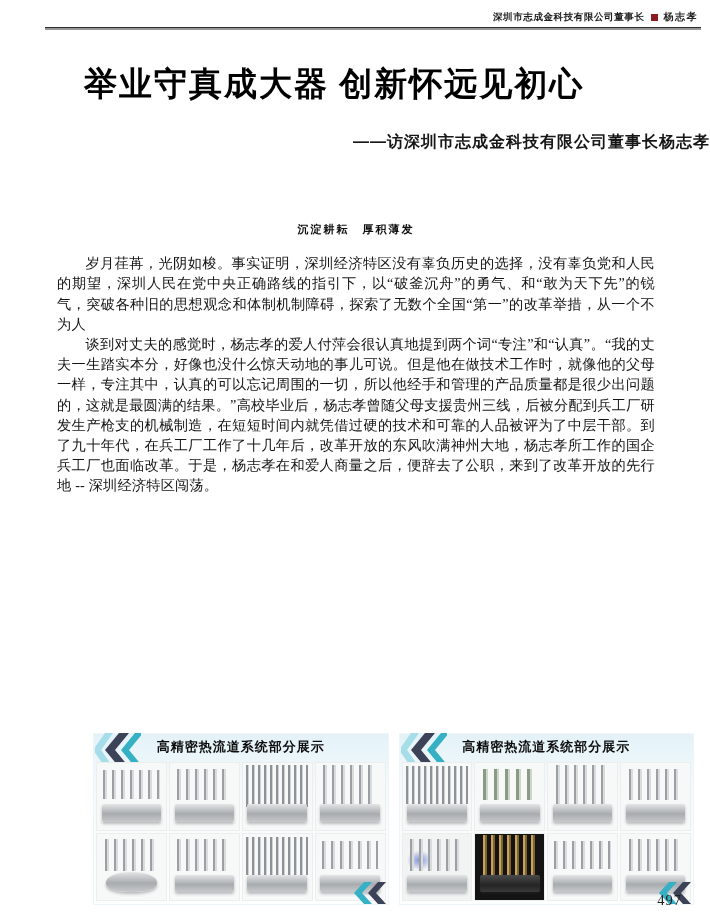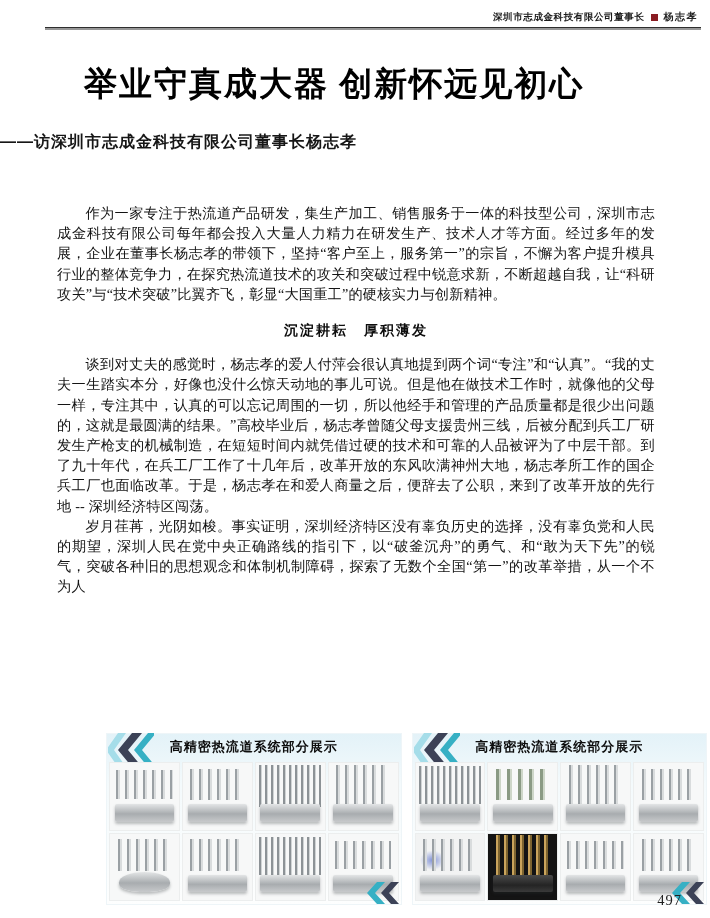--- a/index.html
+++ b/index.html
@@ -21,39 +21,39 @@
     position:absolute;top:27px;left:45px;width:656px;height:3px;
     background:linear-gradient(180deg,#2e2e2e 0%,#2e2e2e 48%,#979797 48%,#979797 100%);
   }
   
   .title{
     position:absolute;top:62px;left:0;width:668px;text-align:center;
     font-family:"Liberation Serif", serif;font-weight:bold;
     font-size:33px;letter-spacing:2px;color:#000;
   }
   .subtitle{
-    position:absolute;top:132px;left:0;width:710px;text-align:left;
+    position:absolute;top:132px;left:0;width:710px;text-align:right;
     font-family:"Liberation Sans", sans-serif;font-weight:bold;
     font-size:16px;letter-spacing:1px;color:#161616;
   }
   
   .body-text{
     position:absolute;top:203px;left:57px;width:598px;
     font-size:14.2px;line-height:20.2px;letter-spacing:0.2px;
     text-align:justify;color:#141414;
   }
   .body-text p{margin:0;text-indent:2em;}
   .section-heading{
     text-align:center;font-family:"Liberation Sans", sans-serif;
-    font-weight:bold;font-size:14px;letter-spacing:2px;color:#0e0e0e;
+    font-weight:bold;font-size:11px;letter-spacing:2px;color:#0e0e0e;
     margin:16px 0 14px 0;
   }
   
   .galleries{
-    position:absolute;top:733px;left:70px;width:601px;height:172px;
+    position:absolute;top:733px;left:57px;width:601px;height:172px;
     display:flex;gap:10px;padding-left:36px;
   }
   .panel{
     position:relative;flex:1 1 0;height:172px;
     background:linear-gradient(180deg,#e3f2f8 0%,#f4fafc 30%,#fdfefe 100%);
     box-shadow:0 0 0 1px #eef5f8 inset;
   }
   .panel-caption{
     position:absolute;top:5px;left:0;width:100%;text-align:center;
     font-family:"Liberation Sans", sans-serif;font-weight:bold;
@@ -117,24 +117,23 @@
     <span class="header-company">深圳市志成金科技有限公司董事长</span>
     <span class="header-square"></span>
     <span class="header-name">杨志孝</span>
   </div>
   <div class="header-rule"></div>
 
   <div class="title">举业守真成大器 创新怀远见初心</div>
   <div class="subtitle">——访深圳市志成金科技有限公司董事长杨志孝</div>
 
   <div class="body-text">
-    <p>作为一家专注于热流道产品研发，集生产加工、销售服务于一体的科技型公司，深圳市志成金科技有限公司每年都会投入大量人力精力在研发生产、技术人才等方面。经过多年的发展，企业在董事长杨志孝的带领下，坚持“客户至上，服务第一”的宗旨，不懈为客户提升模具行业的整体竞争力，在探究热流道技术的攻关和突破过程中锐意求新，不断超越自我，让“科研攻关”与“技术突破”比翼齐飞，彰显“大国重工”的硬核实力与创新精神。</p>
     <div class="section-heading">沉淀耕耘　厚积薄发</div>
+    <p>岁月荏苒，光阴如梭。事实证明，深圳经济特区没有辜负历史的选择，没有辜负党和人民的期望，深圳人民在党中央正确路线的指引下，以“破釜沉舟”的勇气、和“敢为天下先”的锐气，突破各种旧的思想观念和体制机制障碍，探索了无数个全国“第一”的改革举措，从一个不为人</p>
     <p>谈到对丈夫的感觉时，杨志孝的爱人付萍会很认真地提到两个词“专注”和“认真”。“我的丈夫一生踏实本分，好像也没什么惊天动地的事儿可说。但是他在做技术工作时，就像他的父母一样，专注其中，认真的可以忘记周围的一切，所以他经手和管理的产品质量都是很少出问题的，这就是最圆满的结果。”高校毕业后，杨志孝曾随父母支援贵州三线，后被分配到兵工厂研发生产枪支的机械制造，在短短时间内就凭借过硬的技术和可靠的人品被评为了中层干部。到了九十年代，在兵工厂工作了十几年后，改革开放的东风吹满神州大地，杨志孝所工作的国企兵工厂也面临改革。于是，杨志孝在和爱人商量之后，便辞去了公职，来到了改革开放的先行地 -- 深圳经济特区闯荡。</p>
-    <p>岁月荏苒，光阴如梭。事实证明，深圳经济特区没有辜负历史的选择，没有辜负党和人民的期望，深圳人民在党中央正确路线的指引下，以“破釜沉舟”的勇气、和“敢为天下先”的锐气，突破各种旧的思想观念和体制机制障碍，探索了无数个全国“第一”的改革举措，从一个不为人</p>
   </div>
 
   <div class="galleries">
 
     <div class="panel">
       <svg class="decor-tl" viewBox="0 0 46 40">
         <polygon points="10,0 18,0 6,17 18,34 10,34 -2,17" fill="#a5dde9"></polygon>
         <polygon points="24,0 34,0 20,17 34,34 24,34 10,17" fill="#3c4257"></polygon>
         <polygon points="40,0 48,0 34,17 48,34 40,34 26,17" fill="#36b0c4"></polygon>
       </svg>

